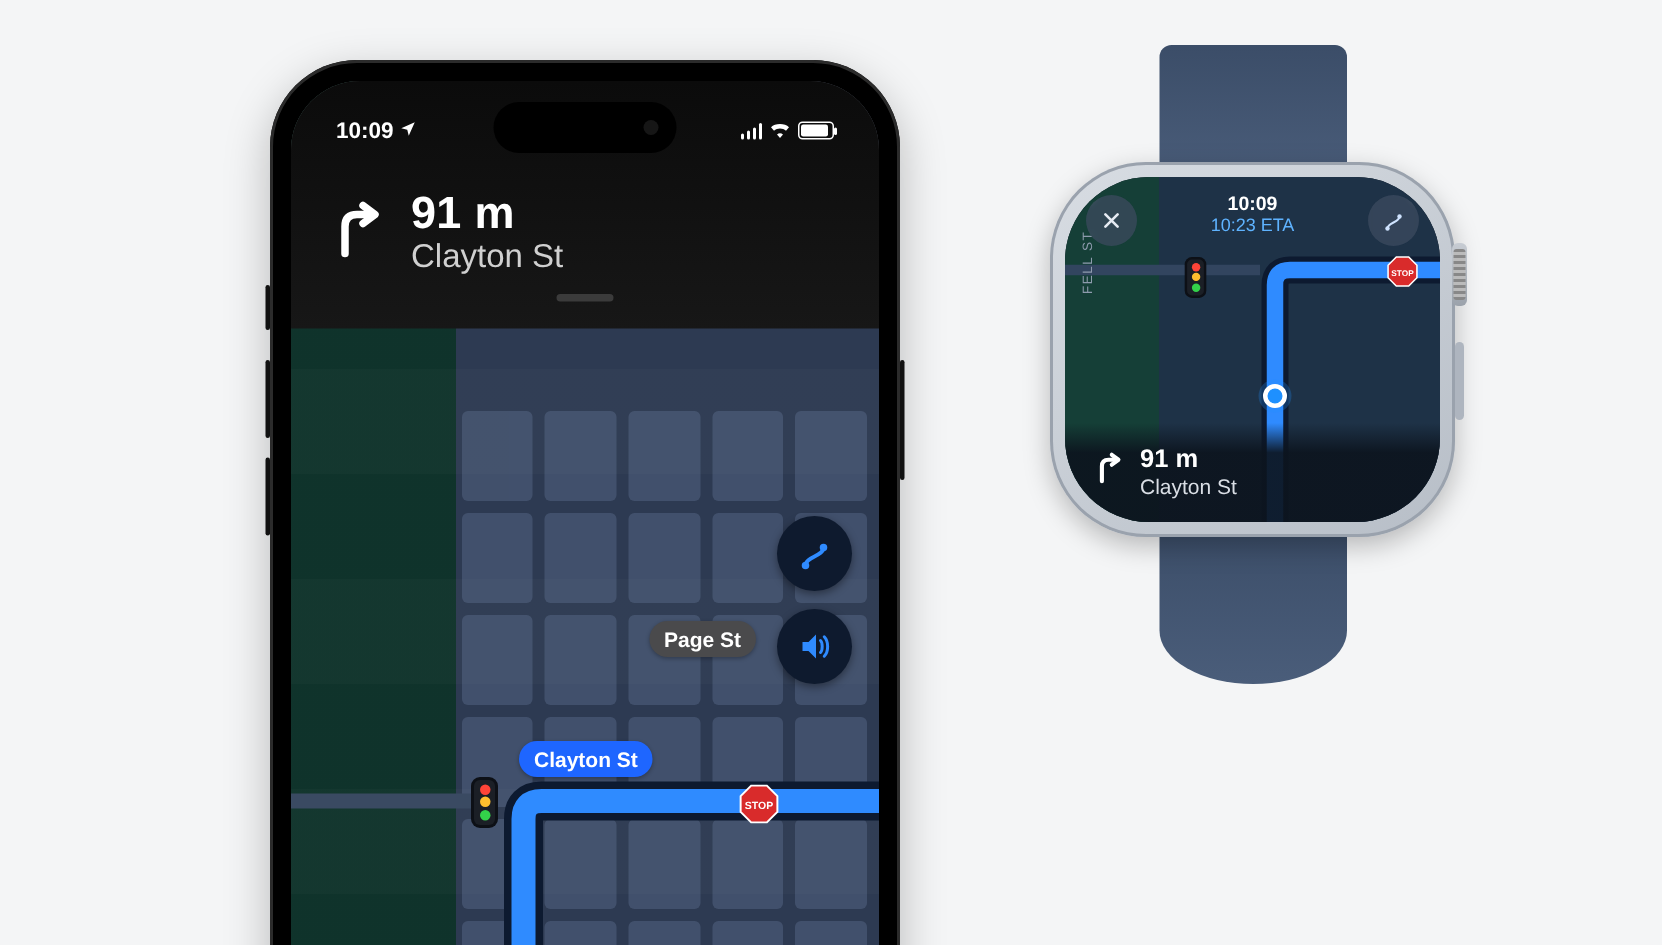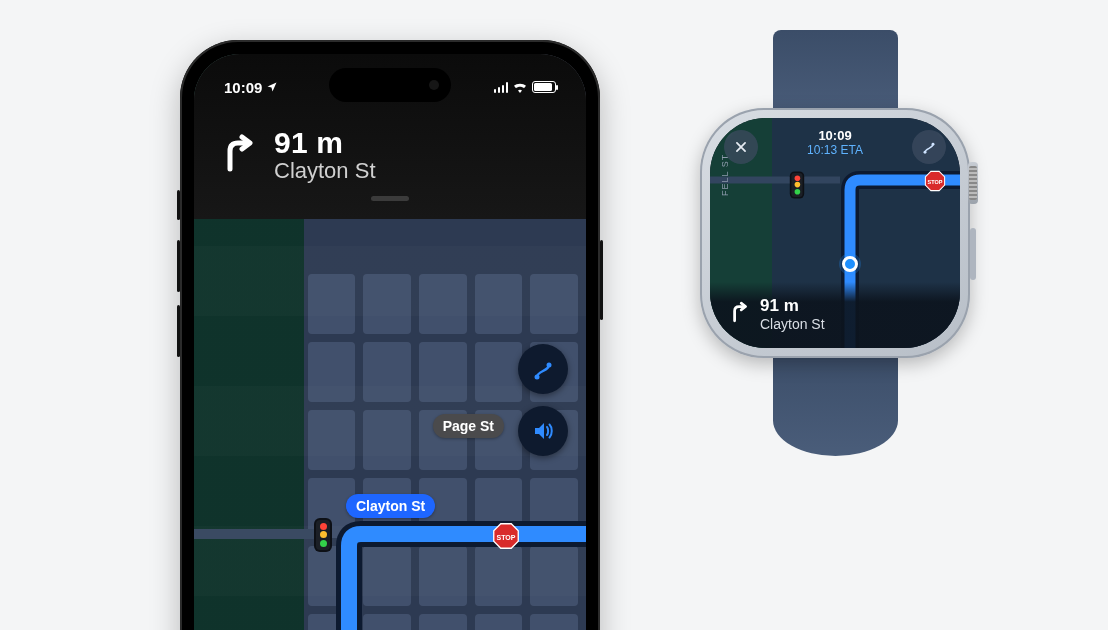--- a/index.html
+++ b/index.html
@@ -411,21 +411,21 @@
       </div>
       <div class="watch-btn route-btn-w">
         <svg width="16" height="16" viewBox="0 0 24 24">
             <path d="M6 20c0-6 12-6 12-12" stroke="#cfe3ff" stroke-width="2.2" fill="none" stroke-linecap="round"></path>
             <circle cx="6" cy="20" r="2.2" fill="#cfe3ff"></circle>
             <circle cx="18" cy="8" r="2.2" fill="#cfe3ff"></circle>
           </svg>
       </div>
       <div class="watch-status">
         <div class="time">10:09</div>
-        <div class="eta">10:13 ETA</div>
+        <div class="eta">10:23 ETA</div>
       </div>
 
       <div class="watch-nav">
         <span>
           <svg width="22" height="22" viewBox="0 0 40 40" fill="none" stroke="#fff" stroke-width="5" stroke-linecap="round" stroke-linejoin="round">
               <path d="M12 36 V18 Q12 10 20 10 H30"></path>
               <path d="M24 4 L32 10 L24 16"></path>
             </svg>
         </span>
         <div>

